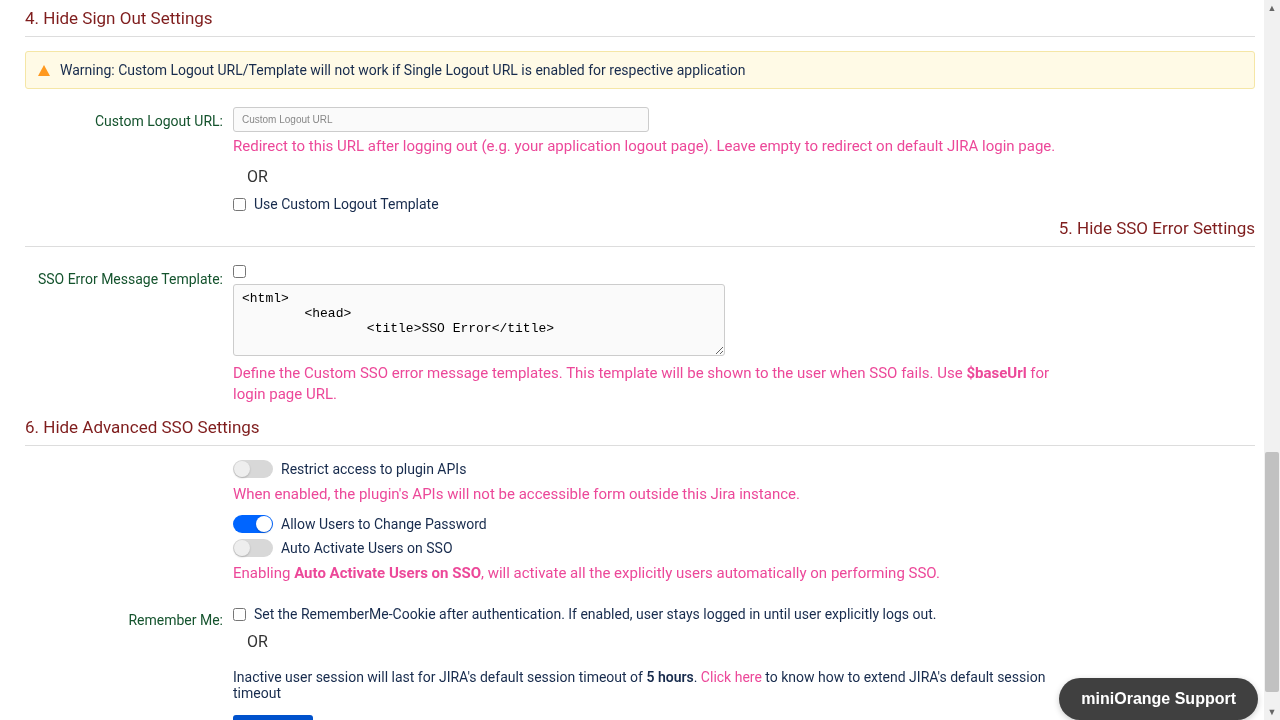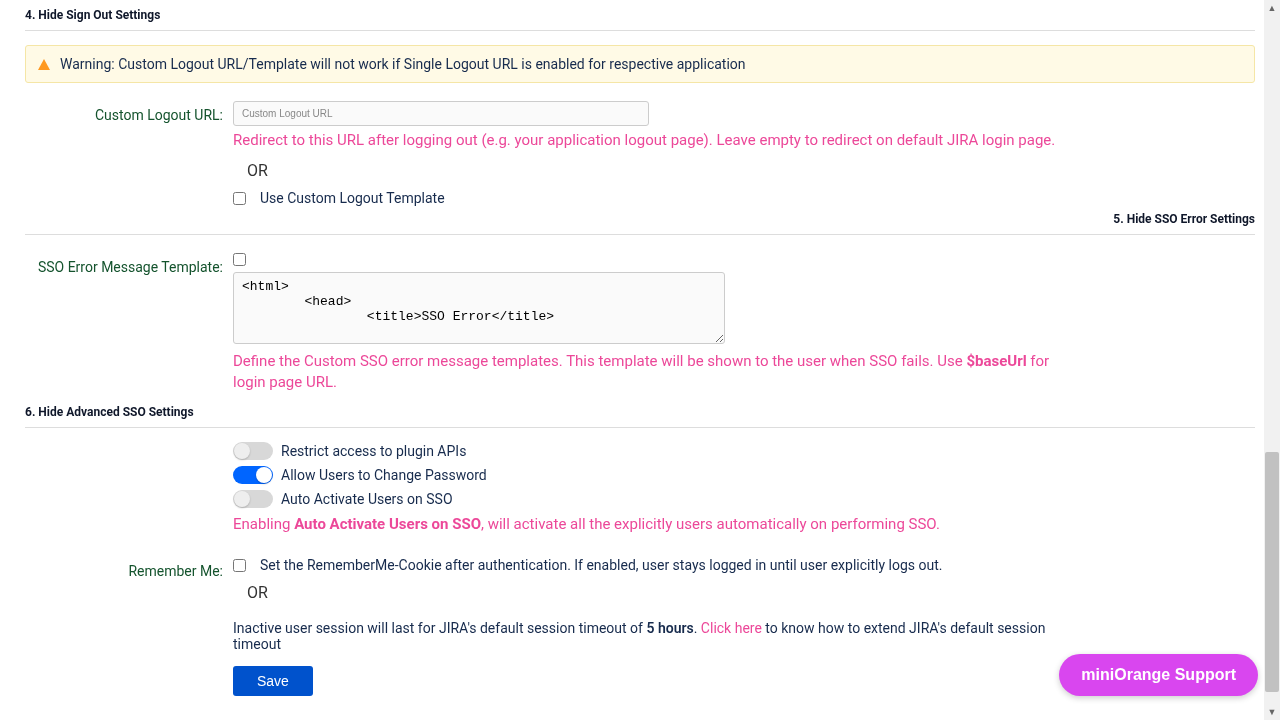--- a/index.html
+++ b/index.html
@@ -4,23 +4,23 @@
 <style>
 * { box-sizing: border-box; margin: 0; padding: 0; }
 body {
   font-family: -apple-system, BlinkMacSystemFont, "Segoe UI", Roboto, Arial, sans-serif;
   font-size: 14px;
   color: #172b4d;
   background: #fff;
   padding: 8px 25px 20px 25px;
 }
 .section-heading {
-  color: #0f172a;
-  font-size: 12px;
-  font-weight: 700;
+  color: #7f1d1d;
+  font-size: 17px;
+  font-weight: 400;
   margin-bottom: 8px;
   cursor: pointer;
 }
 hr.section-divider {
   border: none;
   border-top: 1px solid #ddd;
   margin-bottom: 14px;
 }
 .warning-box {
   background: #fffae6;
@@ -75,21 +75,21 @@
 }
 .or-text {
   font-size: 16px;
   font-weight: 400;
   margin: 10px 0 10px 14px;
   color: #333;
 }
 .checkbox-row {
   display: flex;
   align-items: center;
-  gap: 14px;
+  gap: 8px;
 }
 .checkbox-row input[type="checkbox"] { margin: 0; }
 textarea.template-area {
   width: 492px;
   height: 72px;
   padding: 6px 8px;
   border: 1px solid #ccc;
   border-radius: 3px;
   font-family: "Courier New", monospace;
   font-size: 13px;
@@ -132,23 +132,23 @@
   color: #fff;
   border: none;
   padding: 7px 24px;
   border-radius: 3px;
   font-size: 14px;
   cursor: pointer;
   margin-top: 14px;
 }
 .support-btn {
   position: fixed;
-  bottom: 24px;
+  bottom: 0;
   right: 22px;
-  background: #d946ef;
+  background: #404040;
   color: #fff;
   border: none;
   padding: 12px 22px;
   border-radius: 22px;
   font-size: 16px;
   font-weight: 600;
   cursor: pointer;
   box-shadow: 0 2px 6px rgba(0,0,0,0.2);
 }
 .scrollbar-track {
@@ -225,20 +225,21 @@
 
 <div class="form-row">
   <div class="form-label"></div>
   <div class="form-content">
     <div class="toggle-row">
       <span class="toggle off">
           <span class="knob"></span>
         </span>
       <span>Restrict access to plugin APIs</span>
     </div>
+    <div class="help-text" style="margin-bottom:10px;">When enabled, the plugin's APIs will not be accessible form outside this Jira instance.</div>
 
     <div class="toggle-row">
       <span class="toggle on">
           <span class="knob"></span>
         </span>
       <span>Allow Users to Change Password</span>
     </div>
 
     <div class="toggle-row" style="margin-top:6px;">
       <span class="toggle off">

